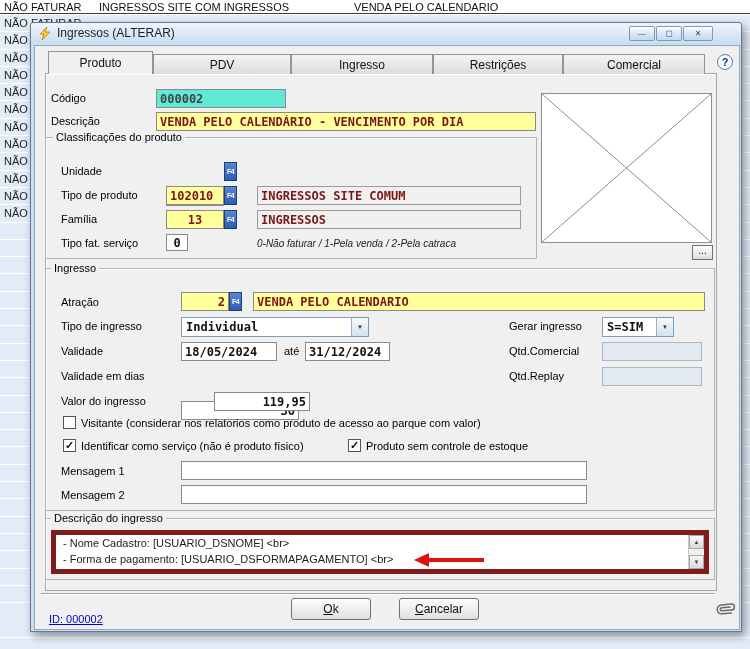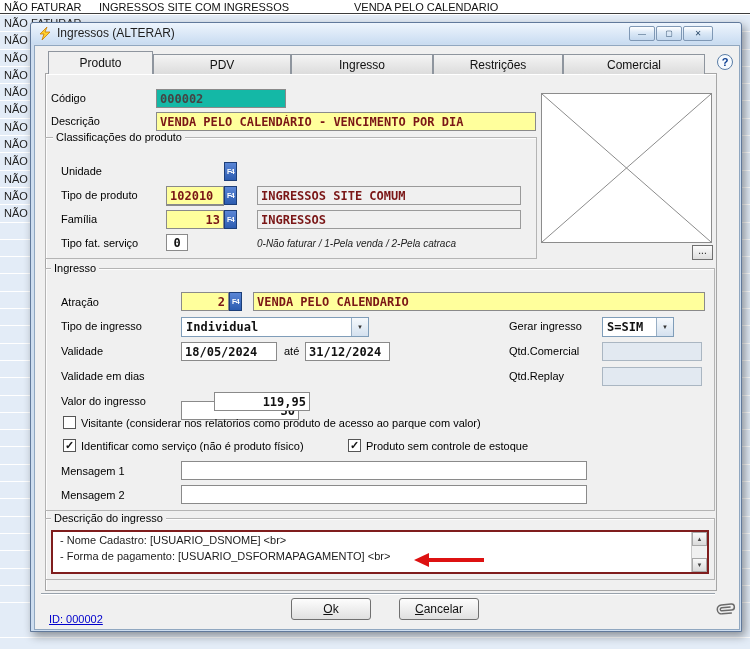--- a/index.html
+++ b/index.html
@@ -45,21 +45,21 @@
               border:1px solid #5a7da6; background:#f6fafe; color:#0b3d91;
               font-size:11px; font-weight:bold; line-height:14px; text-align:center; z-index:8; }
 
   
   .z { position:absolute; z-index:10; }
   .lbl { font-size:11px; color:#000; white-space:nowrap; }
   .fld { border:1px solid #8a8a8a; background:#fff; color:#111;
          font:bold 12px "DejaVu Sans Mono", monospace; padding:0 3px; height:19px; }
   input.fld { outline:none; }
   .fld.yellow { background:#ffff9c; color:#7a1616; }
-  .fld.gray { background:#14b8a6; color:#444; }
+  .fld.gray { background:#5eead4; color:#444; }
   .fld.disp { background:#f0f0f0; color:#7a1616; border-color:#9a9a9a;
               display:flex; align-items:center; overflow:hidden; white-space:nowrap; }
   .fld.disabled { background:#e2e9f1; border-color:#aab6c2; }
   .fld.right { text-align:right; }
   .fld.center { text-align:center; }
   .f4 { width:13px; height:19px; border:1px solid #1c3e78;
         background:linear-gradient(#5b86d6,#2c5cb0); color:#fff;
         font:bold 7px "Liberation Sans",sans-serif; display:flex; align-items:center; justify-content:center;
         letter-spacing:-0.5px; }
   .grp { border:1px solid #b4b4b4; box-shadow:inset 1px 1px 0 #fdfdfd; }
@@ -75,21 +75,21 @@
   .hint { font:italic 10px "Liberation Sans",sans-serif; color:#222; white-space:nowrap; }
   .btn { border:1px solid #707070; border-radius:3px;
          background:linear-gradient(#fdfdfd,#e0e0e0);
          display:flex; align-items:center; justify-content:center; font-size:12px; color:#111; }
   .btn .lbl-btn { display:block; }
   .btn .lbl-btn::first-letter { text-decoration:underline; }
   .mini-btn { border:1px solid #707070; background:linear-gradient(#fbfbfb,#dedede);
               font-size:10px; line-height:10px; text-align:center; color:#222; }
   .link { font-size:11px; color:#0000cc; text-decoration:underline; white-space:nowrap; }
   .sep { border-top:1px solid #98a2ac; background:#ffffff; height:2px; }
-  .txtbox { background:#fff; border:2px solid #7f1d1d; overflow:hidden; }
+  .txtbox { background:#fff; border:5px solid #7f1d1d; overflow:hidden; }
   .desc-line { font-size:11px; line-height:16px; color:#1c1c1c; white-space:pre; padding-left:4px; }
   .sb { position:absolute; right:0; top:0; bottom:0; width:16px; background:#f0f0f0; border-left:1px solid #c9c9c9; }
   .sb-btn { position:absolute; left:0; width:15px; height:14px; border:1px solid #a8a8a8;
             background:linear-gradient(#f8f8f8,#dadada); font-size:6px; line-height:12px; text-align:center; color:#444; }
   .imgbox { border:1px solid #8c8c8c; background:#fff; }
 </style>
 </head>
 <body>
 
 <div class="screen">
@@ -152,21 +152,21 @@
     <span class="z lbl" style="left:30px;top:142px">Unidade</span>
     <input class="z fld yellow" style="left: 135px; top: 139px; width: 58px; margin-top: 25px;" value="UN">
     <div class="z f4" style="left:193px;top:139px">F4</div>
 
     <span class="z lbl" style="left:30px;top:166px">Tipo de produto</span>
     <input class="z fld yellow" style="left: 135px; top: 163px; width: 58px;" value="102010">
     <div class="z f4" style="left:193px;top:163px">F4</div>
     <div class="z fld disp" style="left:226px;top:163px;width:264px">INGRESSOS SITE COMUM</div>
 
     <span class="z lbl" style="left:30px;top:190px">Família</span>
-    <input class="z fld yellow right" style="left: 135px; top: 187px; width: 58px;" value="13">
+    <input class="z fld yellow right" style="left: 135px; top: 187px; width: 58px; text-align: center;" value="13">
     <div class="z f4" style="left:193px;top:187px">F4</div>
     <div class="z fld disp" style="left:226px;top:187px;width:264px">INGRESSOS</div>
 
     <span class="z lbl" style="left:30px;top:214px">Tipo fat. serviço</span>
     <input class="z fld center" style="left: 135px; top: 211px; width: 22px; height: 17px;" value="0">
     <span class="z hint" style="left:226px;top:215px">0-Não faturar / 1-Pela venda / 2-Pela catraca</span>
 
     <div class="z imgbox" style="left:510px;top:70px;width:171px;height:150px">
       <svg width="100%" height="100%" viewBox="0 0 100 100" preserveAspectRatio="none">
         <line x1="0" y1="0" x2="100" y2="100" stroke="#8c8c8c" stroke-width="1" vector-effect="non-scaling-stroke"></line>

